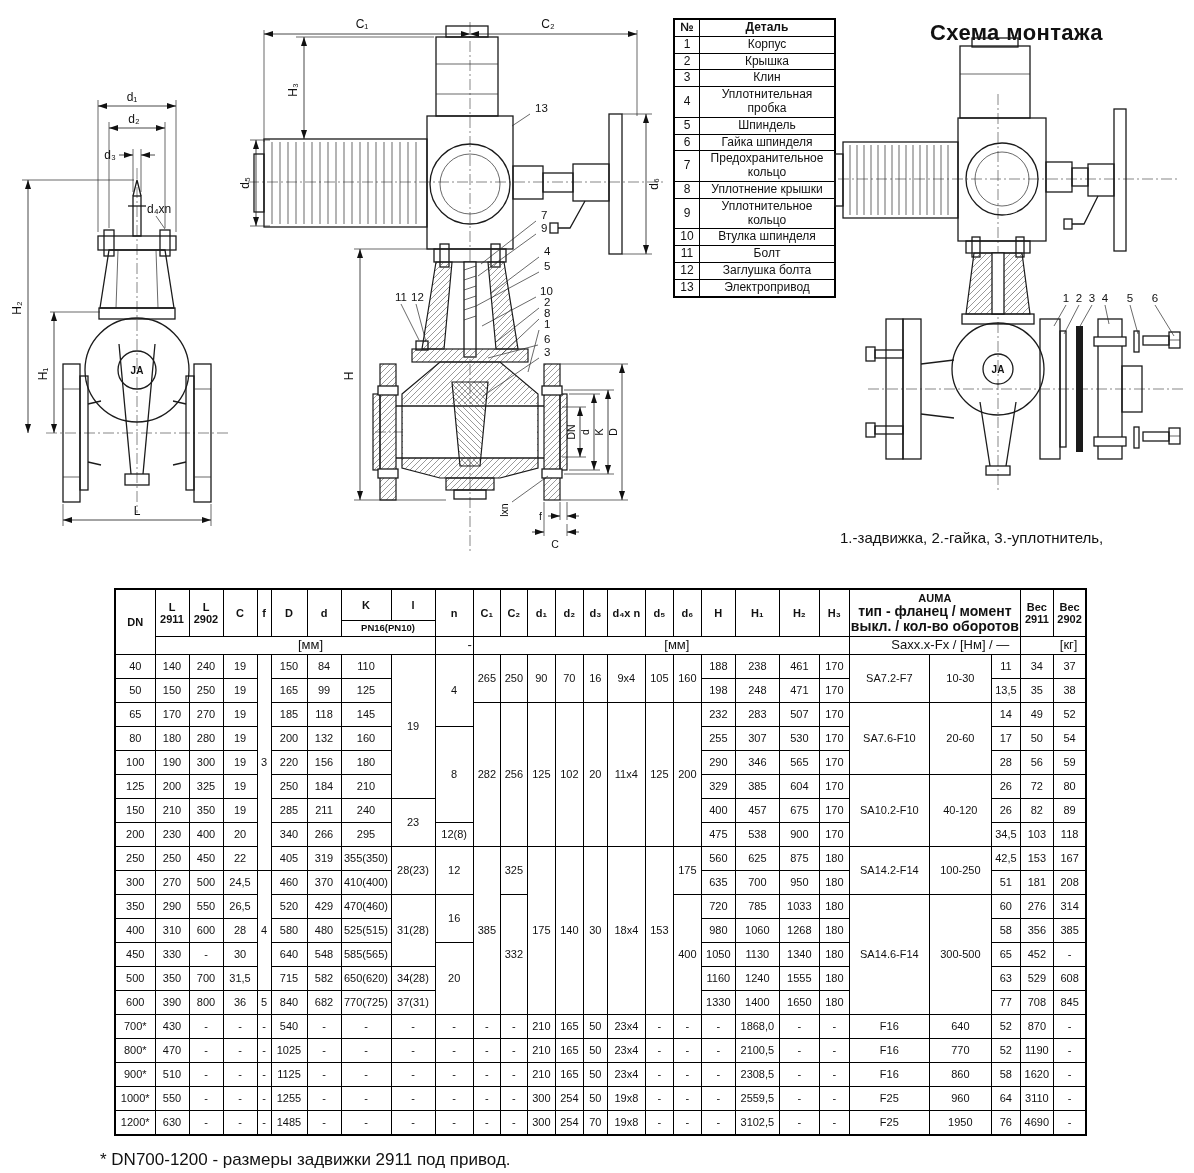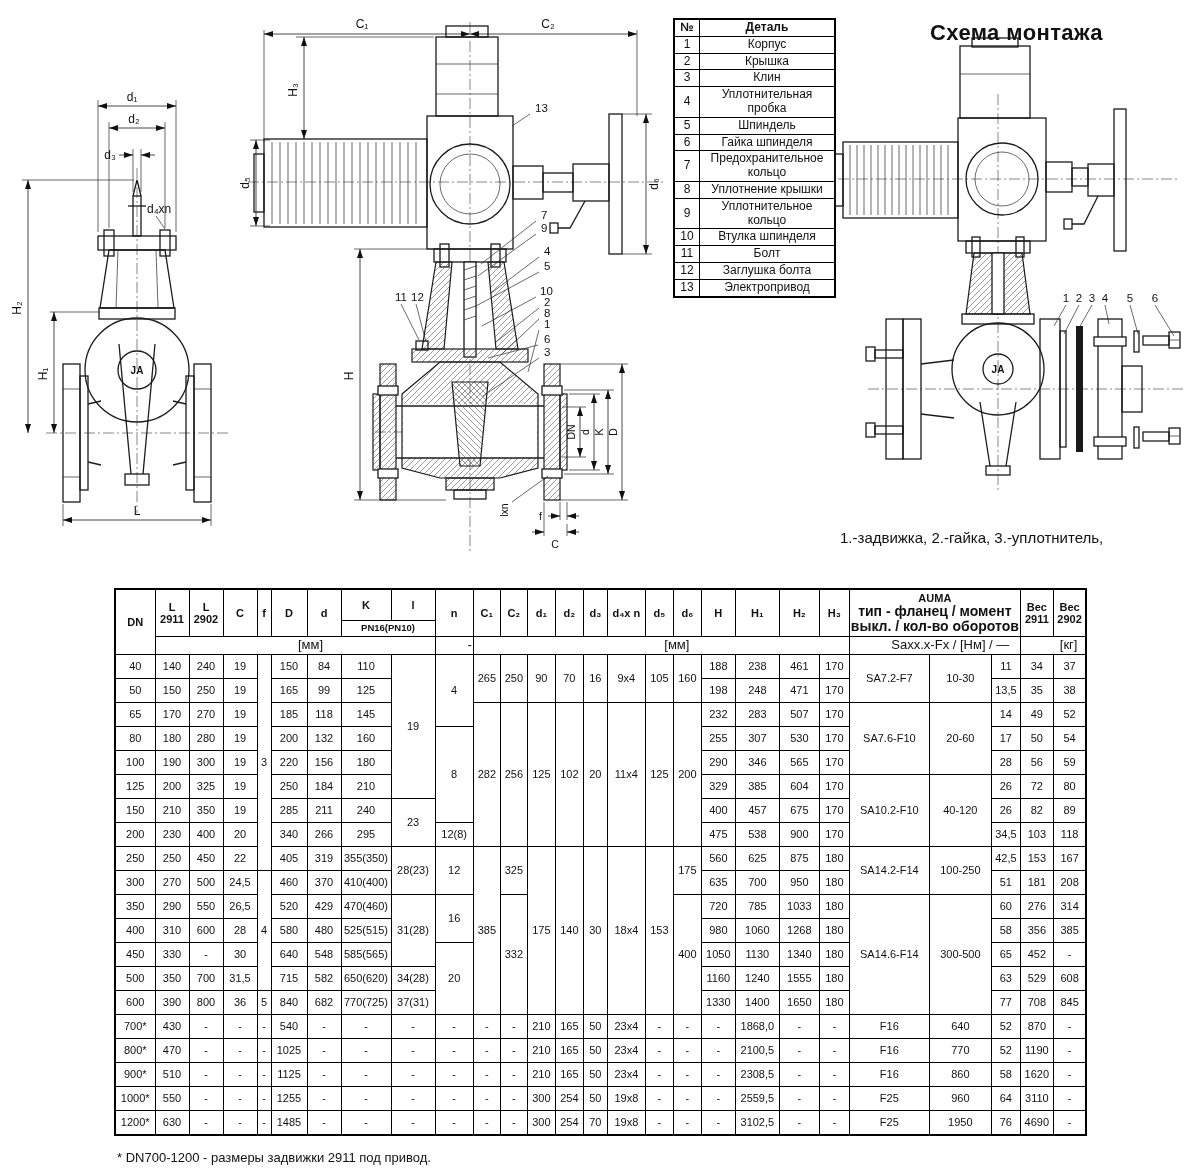--- a/index.html
+++ b/index.html
@@ -14,21 +14,21 @@
   .dim{fill:none;stroke:#1b1b1b;stroke-width:0.8px;}
   .cl{fill:none;stroke:#555;stroke-width:0.7px;stroke-dasharray:11 3 2 3;}
   .hb{stroke:#1b1b1b;stroke-width:1.2px;}
   text.dl{font:12px "Liberation Sans",sans-serif;fill:#111;}
   text.dls{font:10.5px "Liberation Sans",sans-serif;fill:#111;}
   text.co{font:11.5px "Liberation Sans",sans-serif;fill:#111;}
   text.logo{font:bold 10px "Liberation Sans",sans-serif;fill:#111;}
 
   .montage-title{left:930px;top:20px;font-size:22px;font-weight:bold;letter-spacing:.4px;}
   .legend{left:840px;top:527px;font-size:15px;line-height:1.5;}
-  .footnote{left:117px;top:1150px;font-size:13px;}
+  .footnote{left:100px;top:1150px;font-size:17px;}
 
   
   .parts-table{position:absolute;left:673px;top:18px;border-collapse:collapse;border:2px solid #000;}
   .parts-table th,.parts-table td{border:1px solid #000;font-size:12px;padding:1px 3px;line-height:1.15;}
   .parts-table th{font-weight:bold;text-align:center;}
   .parts-table td:first-child{width:18px;text-align:center;}
   .parts-table .pname{width:128px;text-align:center;}
 
   
   .dim-table{position:absolute;left:114px;top:588px;border-collapse:collapse;border:2px solid #000;table-layout:fixed;}

